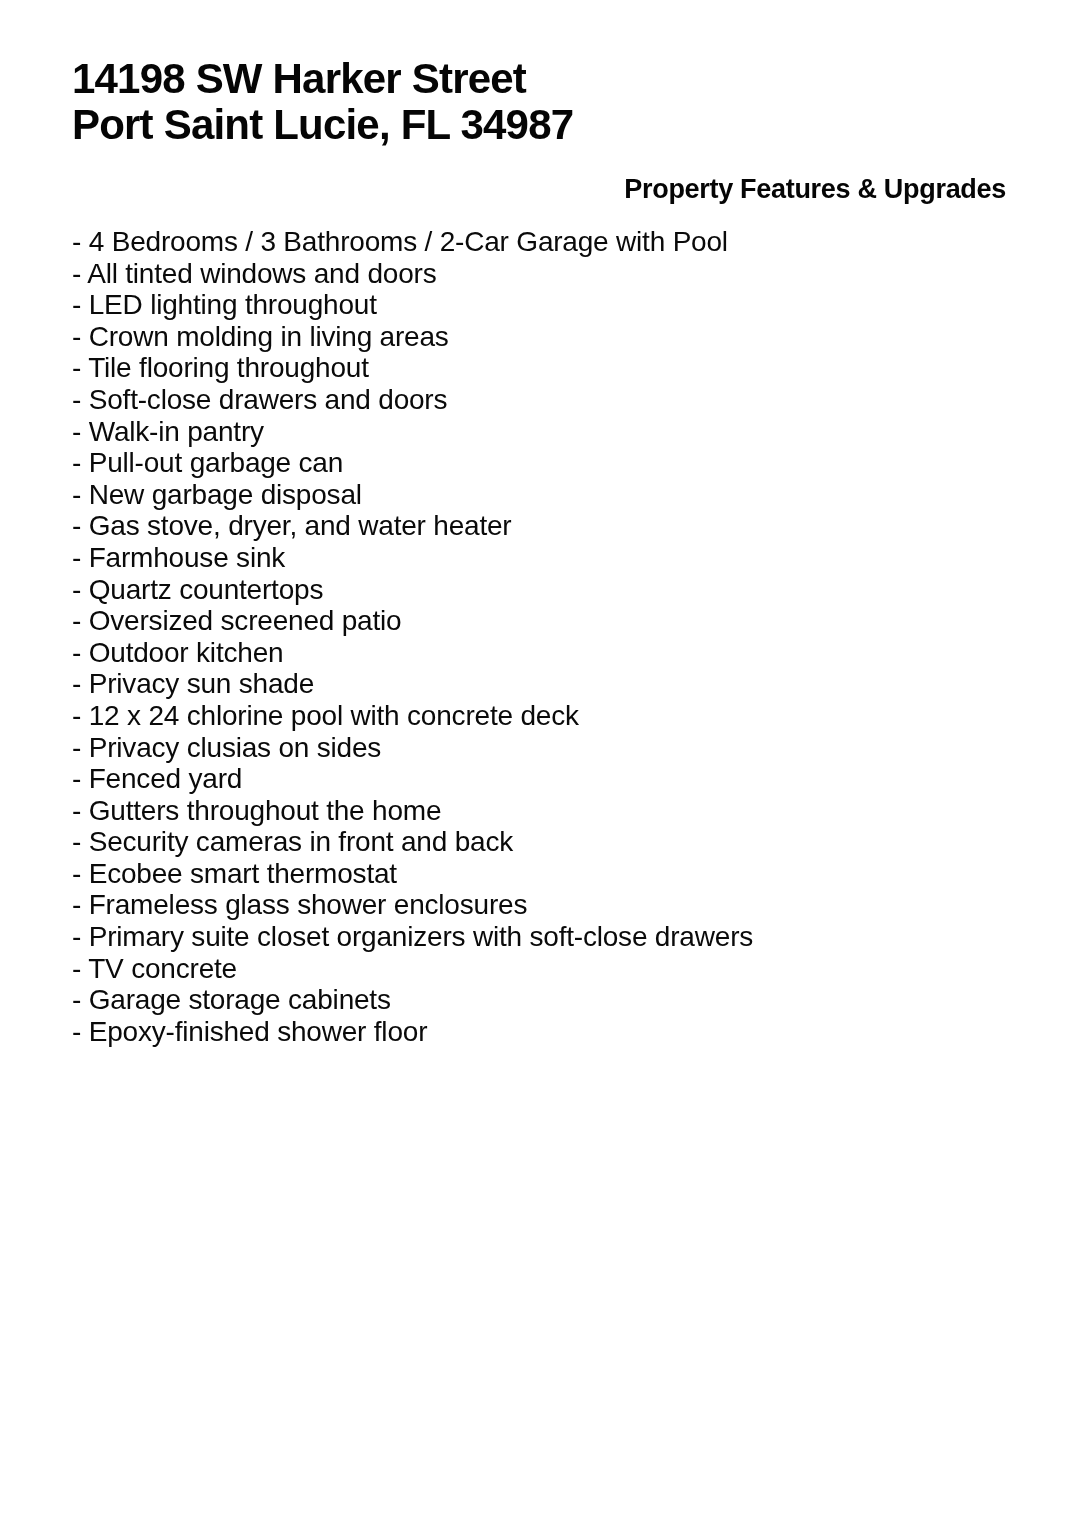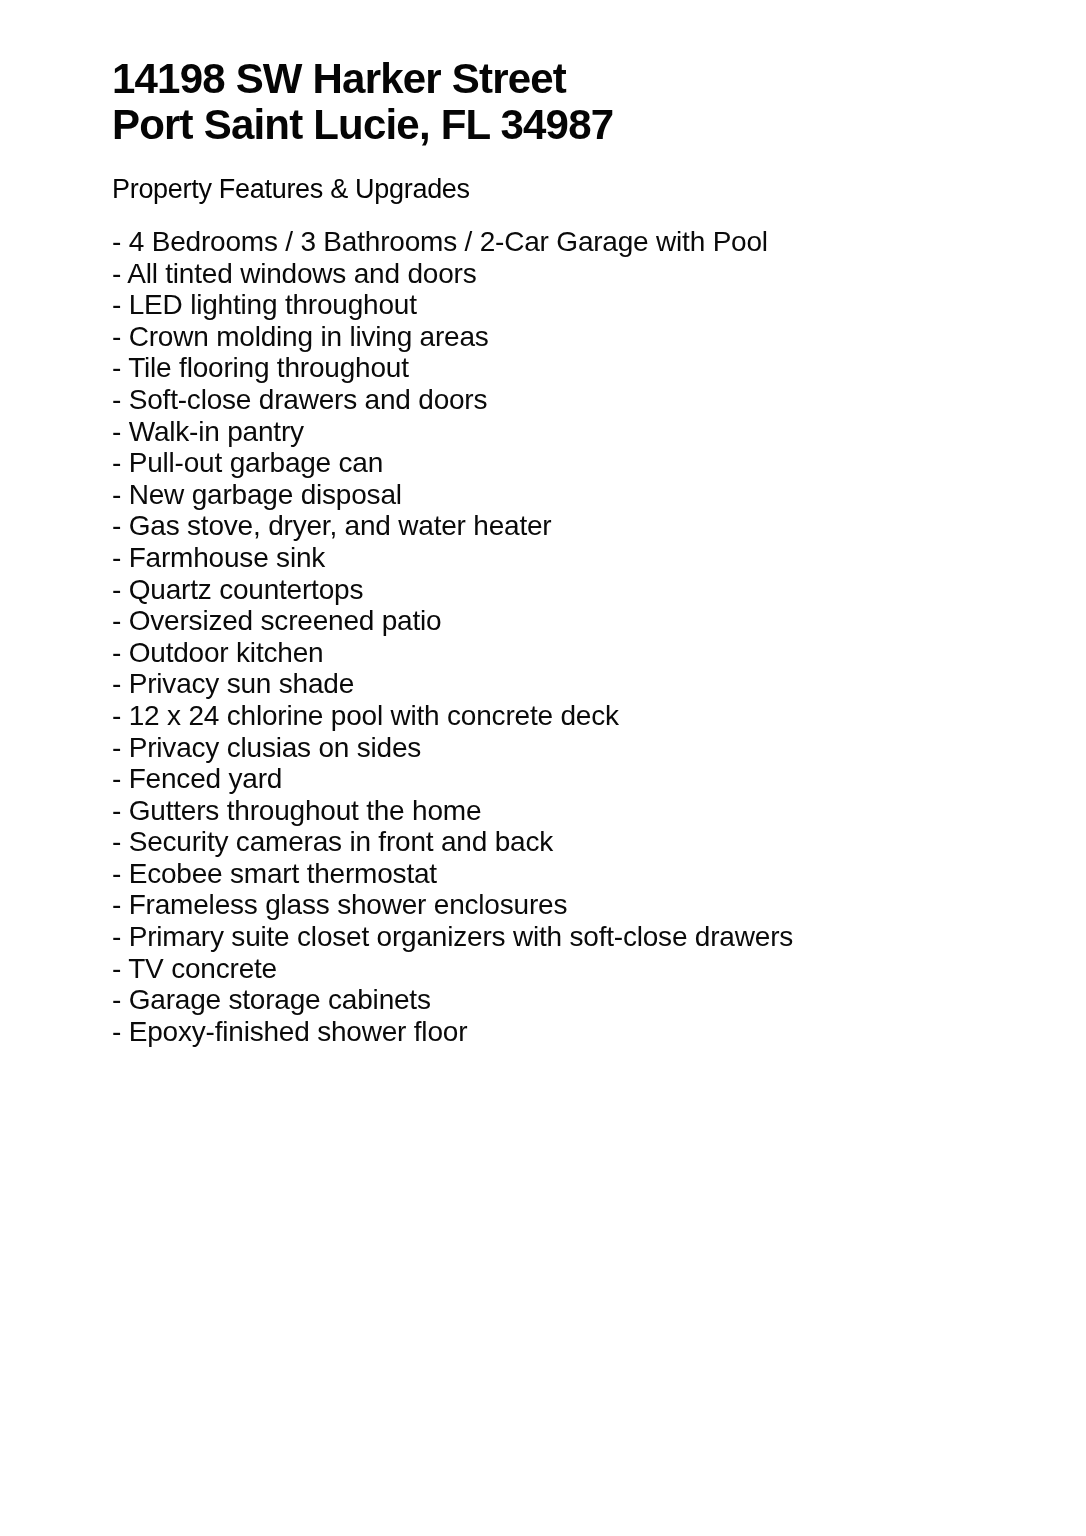--- a/index.html
+++ b/index.html
@@ -10,35 +10,36 @@
     width: 1086px;
     height: 1536px;
     font-family: "Liberation Sans", "DejaVu Sans", sans-serif;
     color: #0a0a0a;
     overflow: hidden;
   }
   .page {
     width: 1086px;
     height: 1172px;
     background: #ffffff;
-    padding: 56px 80px 0 112px;
+    padding: 56px 80px 0 72px;
   }
   .address-heading {
     font-size: 42px;
     font-weight: 700;
     line-height: 46px;
     letter-spacing: -0.8px;
     color: #050505;
   }
   .section-title {
     margin-top: 26px;
     font-size: 27px;
-    font-weight: 400;
+    font-weight: 700;
     letter-spacing: -0.3px;
     color: #050505;
+    text-align: right;
   }
   .features-list {
     margin-top: 21px;
     list-style: none;
   }
   .features-list li {
     font-size: 28px;
     line-height: 31.6px;
     letter-spacing: -0.2px;
     color: #0a0a0a;

